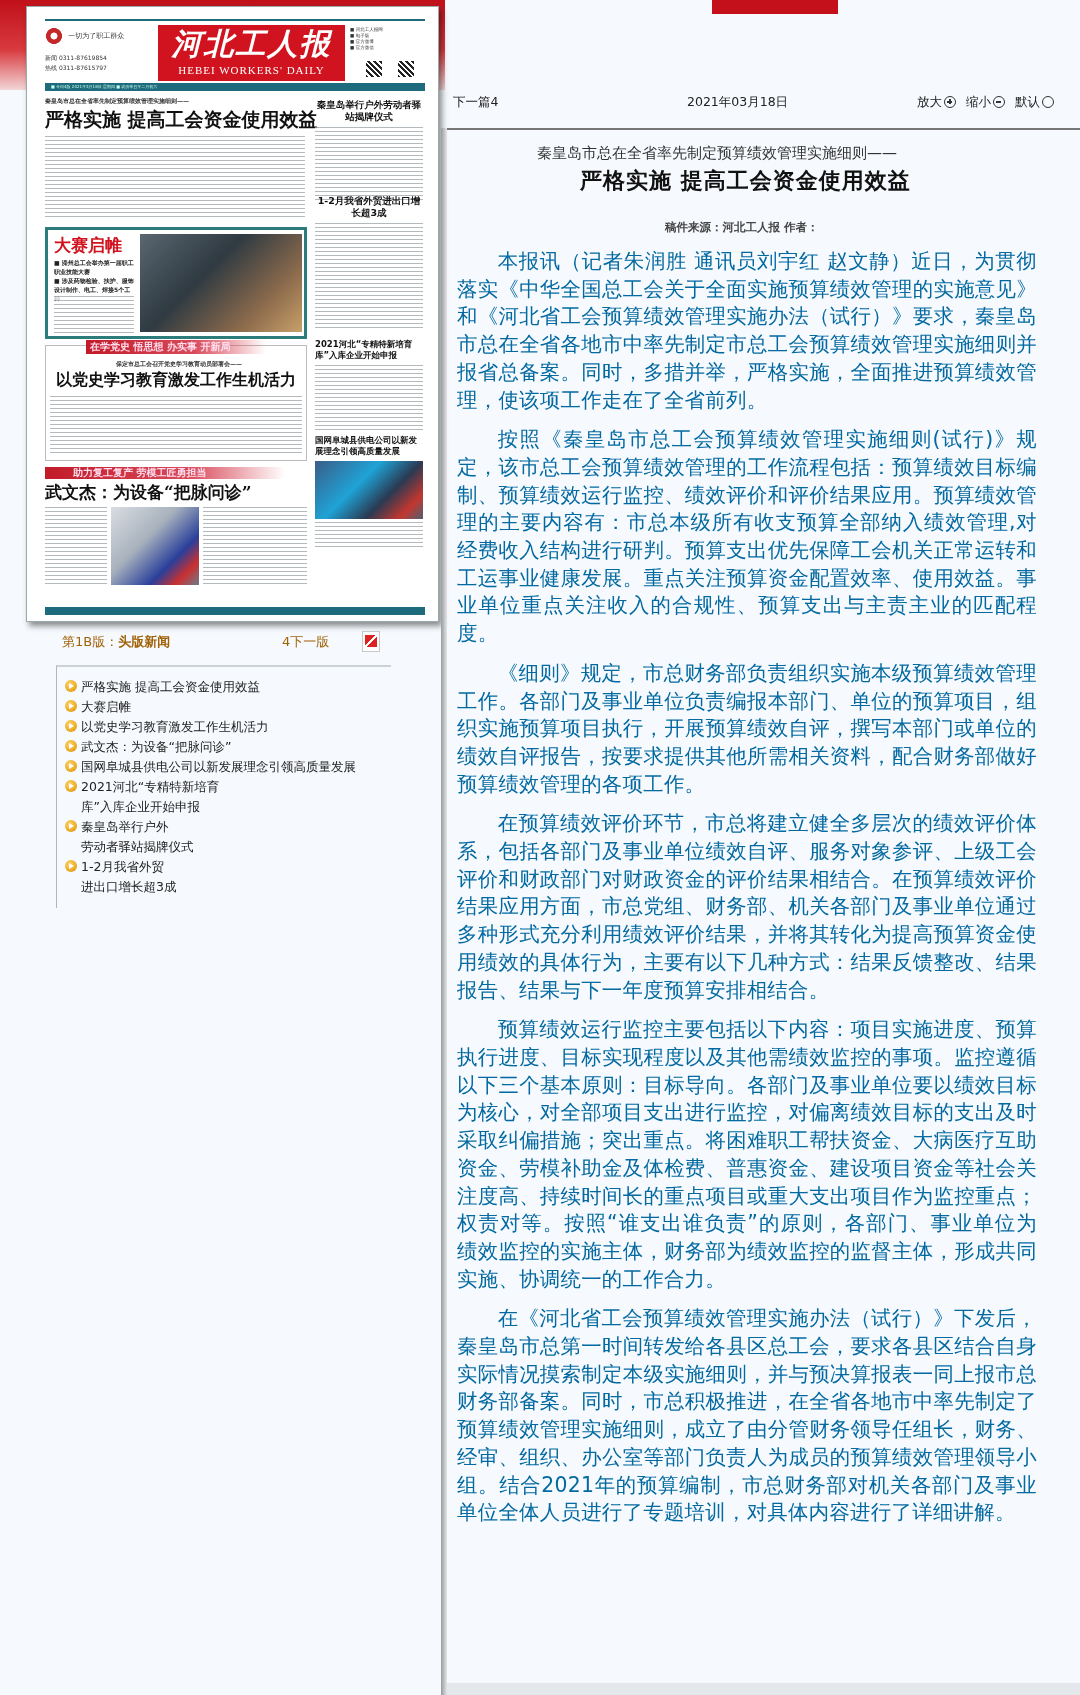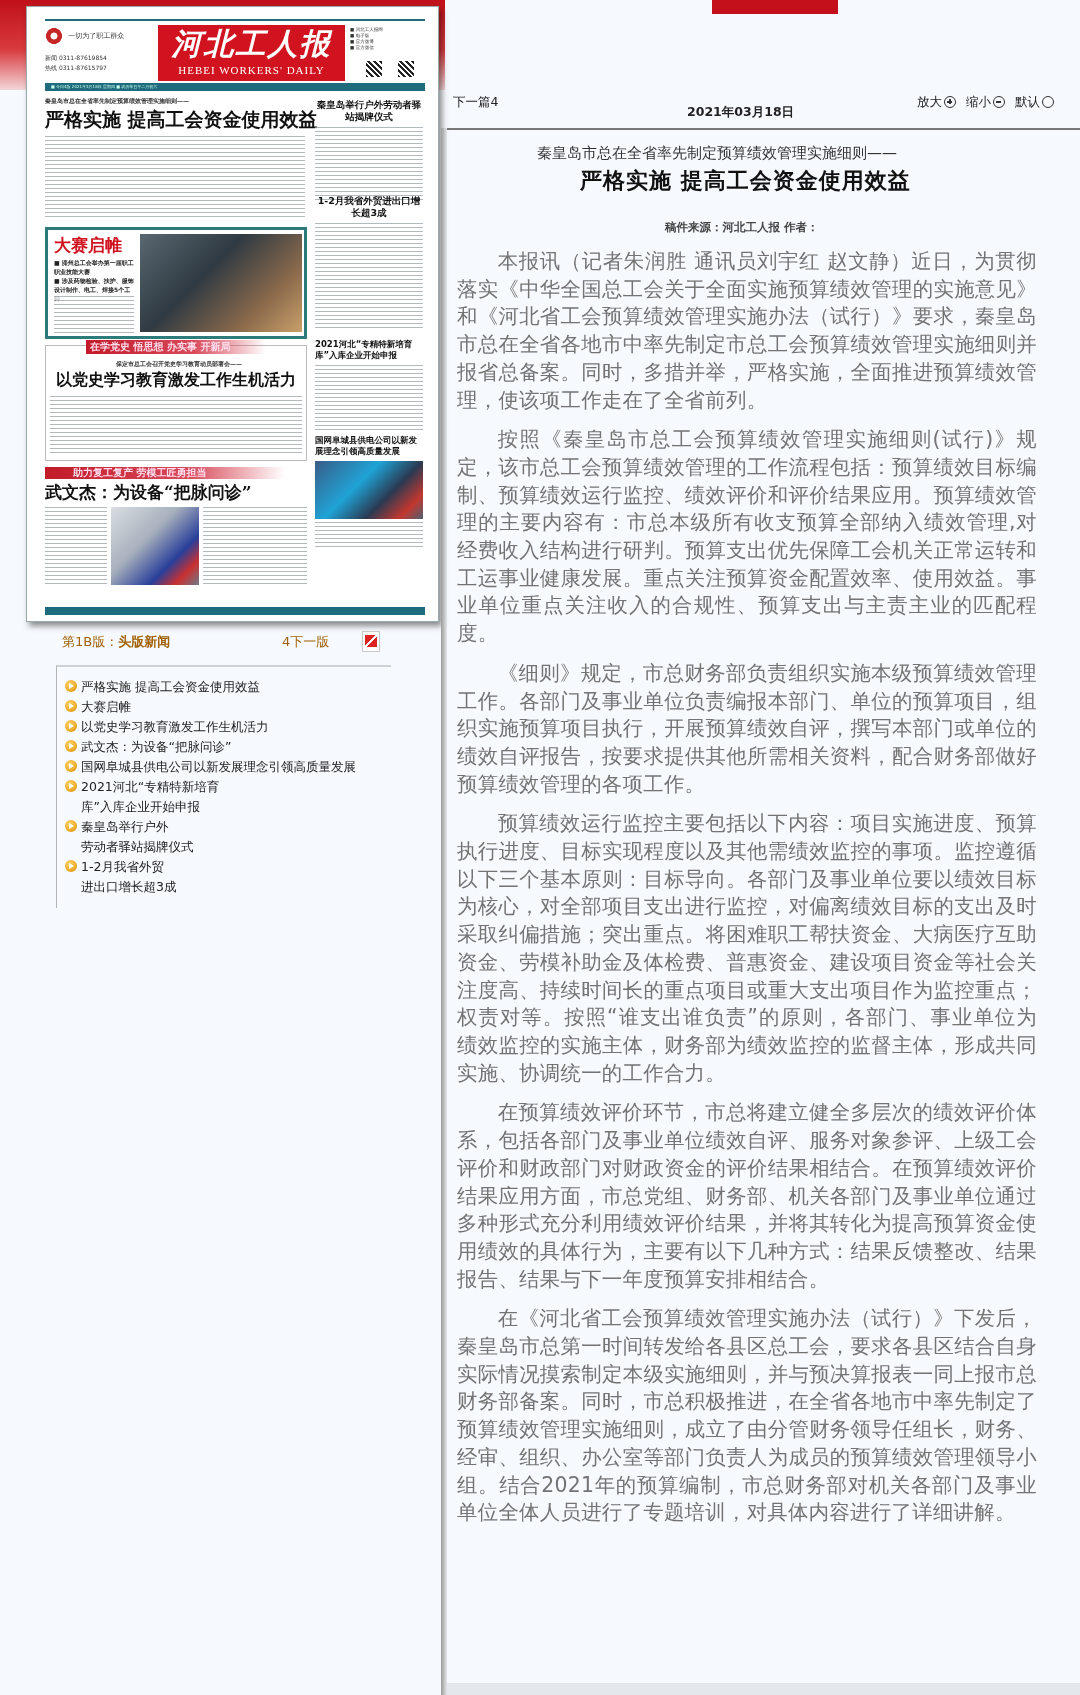--- a/index.html
+++ b/index.html
@@ -76,37 +76,37 @@
   .toc-arrow:after { content: ""; position:absolute; left:4px; top:3px; border-left:5px solid #fff; border-top:3px solid transparent; border-bottom:3px solid transparent; }
   .toc-line2 { display:block; }
 
   
   .col-divider { position: absolute; left: 441px; top: 128px; width: 6px; height: 1567px; background: linear-gradient(90deg,#9a9a9a,#e3e6ea); }
 
   
   .right-col { position: absolute; left: 447px; top: 0; width: 633px; height: 1695px; padding-left: 30px; }
   .article-nav { position: absolute; left: 0; top: 92px; width: 633px; height: 36px; font-size: 12.5px; color: #222; }
   .nav-prev { position: absolute; left: 6px; top: 2px; cursor: pointer; }
-  .nav-date { position: absolute; left: 240px; top: 12px; font-weight: bold; }
+  .nav-date { position: absolute; left: 240px; top: 2px; }
   .nav-zoom { position: absolute; left: 470px; top: 2px; white-space: nowrap; }
   .zoom-btn { cursor: pointer; margin-right: 6px; }
   .zoom-circle { display:inline-block; width: 12px; height: 12px; border: 1.5px solid #333; border-radius: 50%; vertical-align: -2px; position: relative; margin-left: 2px; }
   .zoom-circle.plus:before { content:""; position:absolute; left:2px; top:4px; width:5px; height:1.5px; background:#333; }
   .zoom-circle.plus:after { content:""; position:absolute; left:4px; top:2px; width:1.5px; height:5px; background:#333; }
   .zoom-circle.minus:before { content:""; position:absolute; left:2px; top:4px; width:5px; height:1.5px; background:#333; }
   .zoom-circle.radio:before { content:""; position:absolute; left:2px; top:2px; width:5px; height:5px; border-radius:50%; background:#fff; }
   .nav-rule { position: absolute; left: 0; top: 128px; width: 633px; height: 2px; background: #777; }
 
   .article-head { position: absolute; left: 0; top: 138px; width: 633px; text-align: center; }
   .subtitle { font-size: 15px; color: #333; line-height: 22px; margin-top: 4px; margin-left: 90px; text-align: left; }
   .title { font-size: 22px; font-weight: bold; color: #111; line-height: 34px; margin-left: 133px; text-align: left; letter-spacing: 1px; }
   .byline { font-size: 11.5px; color: #444; position: absolute; left: 218px; top: 220px; font-weight: bold; }
 
   .article-body { position: absolute; left: 10px; top: 248px; width: 580px; }
-  .para { font-size: 20.4px; line-height: 27.7px; color: #737373; text-indent: 2em; margin-bottom: 12px; letter-spacing: 0.3px; text-align: justify; }
+  .para { font-size: 20.4px; line-height: 27.7px; color: #0369a1; text-indent: 2em; margin-bottom: 12px; letter-spacing: 0.3px; text-align: justify; }
 
   .bottom-strip { position: absolute; left: 447px; top: 1683px; width: 633px; height: 12px; background: #e4e8ec; }
 </style>
 </head>
 <body>
 
 <div class="top-red-left"></div>
 <div class="top-red-center"></div>
 
 <div class="left-col">
@@ -237,18 +237,18 @@
   <div class="article-head">
     <div class="subtitle">秦皇岛市总在全省率先制定预算绩效管理实施细则——</div>
     <div class="title">严格实施 提高工会资金使用效益</div>
   </div>
   <div class="byline">稿件来源：河北工人报 作者：</div>
 
   <div class="article-body">
     <p class="para">本报讯（记者朱润胜 通讯员刘宇红 赵文静）近日，为贯彻落实《中华全国总工会关于全面实施预算绩效管理的实施意见》和《河北省工会预算绩效管理实施办法（试行）》要求，秦皇岛市总在全省各地市中率先制定市总工会预算绩效管理实施细则并报省总备案。同时，多措并举，严格实施，全面推进预算绩效管理，使该项工作走在了全省前列。</p>
     <p class="para">按照《秦皇岛市总工会预算绩效管理实施细则(试行)》规定，该市总工会预算绩效管理的工作流程包括：预算绩效目标编制、预算绩效运行监控、绩效评价和评价结果应用。预算绩效管理的主要内容有：市总本级所有收支预算全部纳入绩效管理,对经费收入结构进行研判。预算支出优先保障工会机关正常运转和工运事业健康发展。重点关注预算资金配置效率、使用效益。事业单位重点关注收入的合规性、预算支出与主责主业的匹配程度。</p>
     <p class="para">《细则》规定，市总财务部负责组织实施本级预算绩效管理工作。各部门及事业单位负责编报本部门、单位的预算项目，组织实施预算项目执行，开展预算绩效自评，撰写本部门或单位的绩效自评报告，按要求提供其他所需相关资料，配合财务部做好预算绩效管理的各项工作。</p>
+    <p class="para">在预算绩效评价环节，市总将建立健全多层次的绩效评价体系，包括各部门及事业单位绩效自评、服务对象参评、上级工会评价和财政部门对财政资金的评价结果相结合。在预算绩效评价结果应用方面，市总党组、财务部、机关各部门及事业单位通过多种形式充分利用绩效评价结果，并将其转化为提高预算资金使用绩效的具体行为，主要有以下几种方式：结果反馈整改、结果报告、结果与下一年度预算安排相结合。</p>
     <p class="para">预算绩效运行监控主要包括以下内容：项目实施进度、预算执行进度、目标实现程度以及其他需绩效监控的事项。监控遵循以下三个基本原则：目标导向。各部门及事业单位要以绩效目标为核心，对全部项目支出进行监控，对偏离绩效目标的支出及时采取纠偏措施；突出重点。将困难职工帮扶资金、大病医疗互助资金、劳模补助金及体检费、普惠资金、建设项目资金等社会关注度高、持续时间长的重点项目或重大支出项目作为监控重点；权责对等。按照“谁支出谁负责”的原则，各部门、事业单位为绩效监控的实施主体，财务部为绩效监控的监督主体，形成共同实施、协调统一的工作合力。</p>
-    <p class="para">在预算绩效评价环节，市总将建立健全多层次的绩效评价体系，包括各部门及事业单位绩效自评、服务对象参评、上级工会评价和财政部门对财政资金的评价结果相结合。在预算绩效评价结果应用方面，市总党组、财务部、机关各部门及事业单位通过多种形式充分利用绩效评价结果，并将其转化为提高预算资金使用绩效的具体行为，主要有以下几种方式：结果反馈整改、结果报告、结果与下一年度预算安排相结合。</p>
     <p class="para">在《河北省工会预算绩效管理实施办法（试行）》下发后，秦皇岛市总第一时间转发给各县区总工会，要求各县区结合自身实际情况摸索制定本级实施细则，并与预决算报表一同上报市总财务部备案。同时，市总积极推进，在全省各地市中率先制定了预算绩效管理实施细则，成立了由分管财务领导任组长，财务、经审、组织、办公室等部门负责人为成员的预算绩效管理领导小组。结合2021年的预算编制，市总财务部对机关各部门及事业单位全体人员进行了专题培训，对具体内容进行了详细讲解。</p>
   </div>
 </div>
 <div class="bottom-strip"></div>
 
 </body></html>

